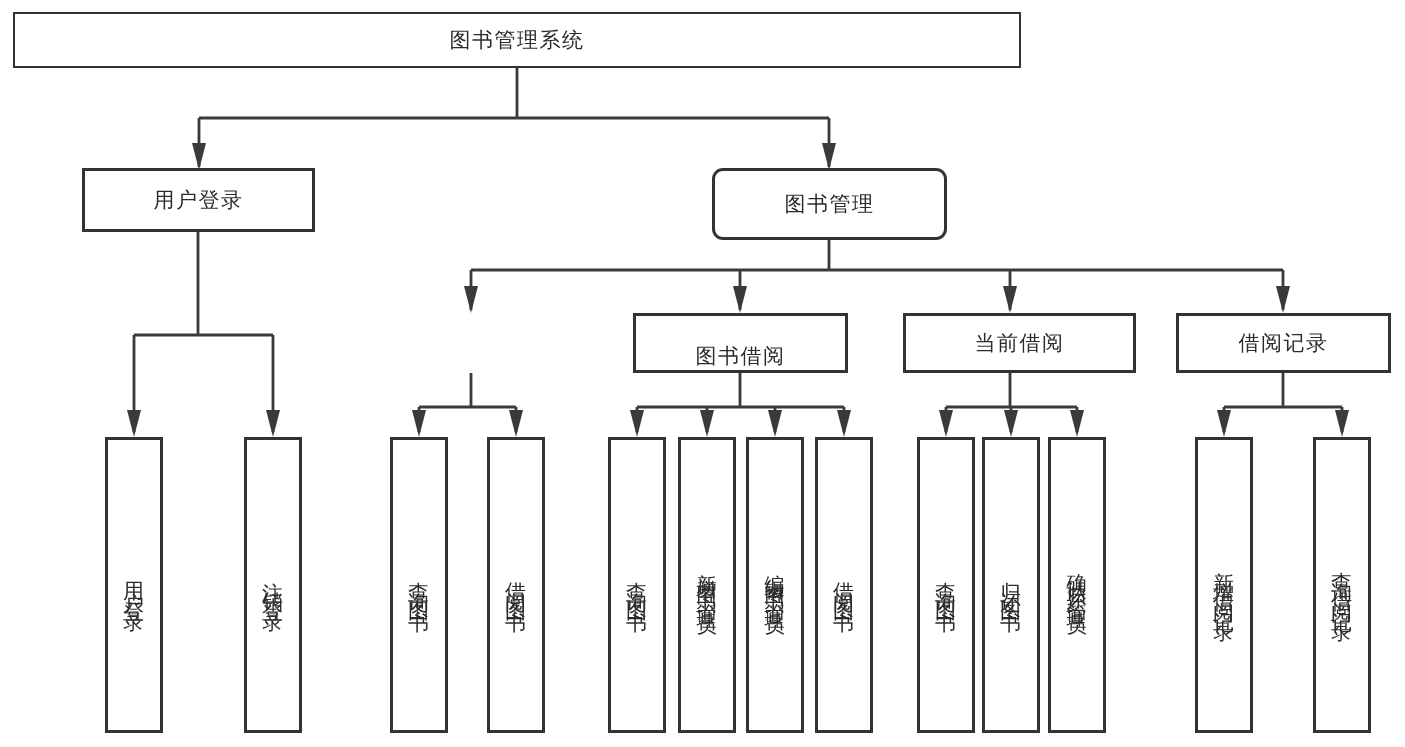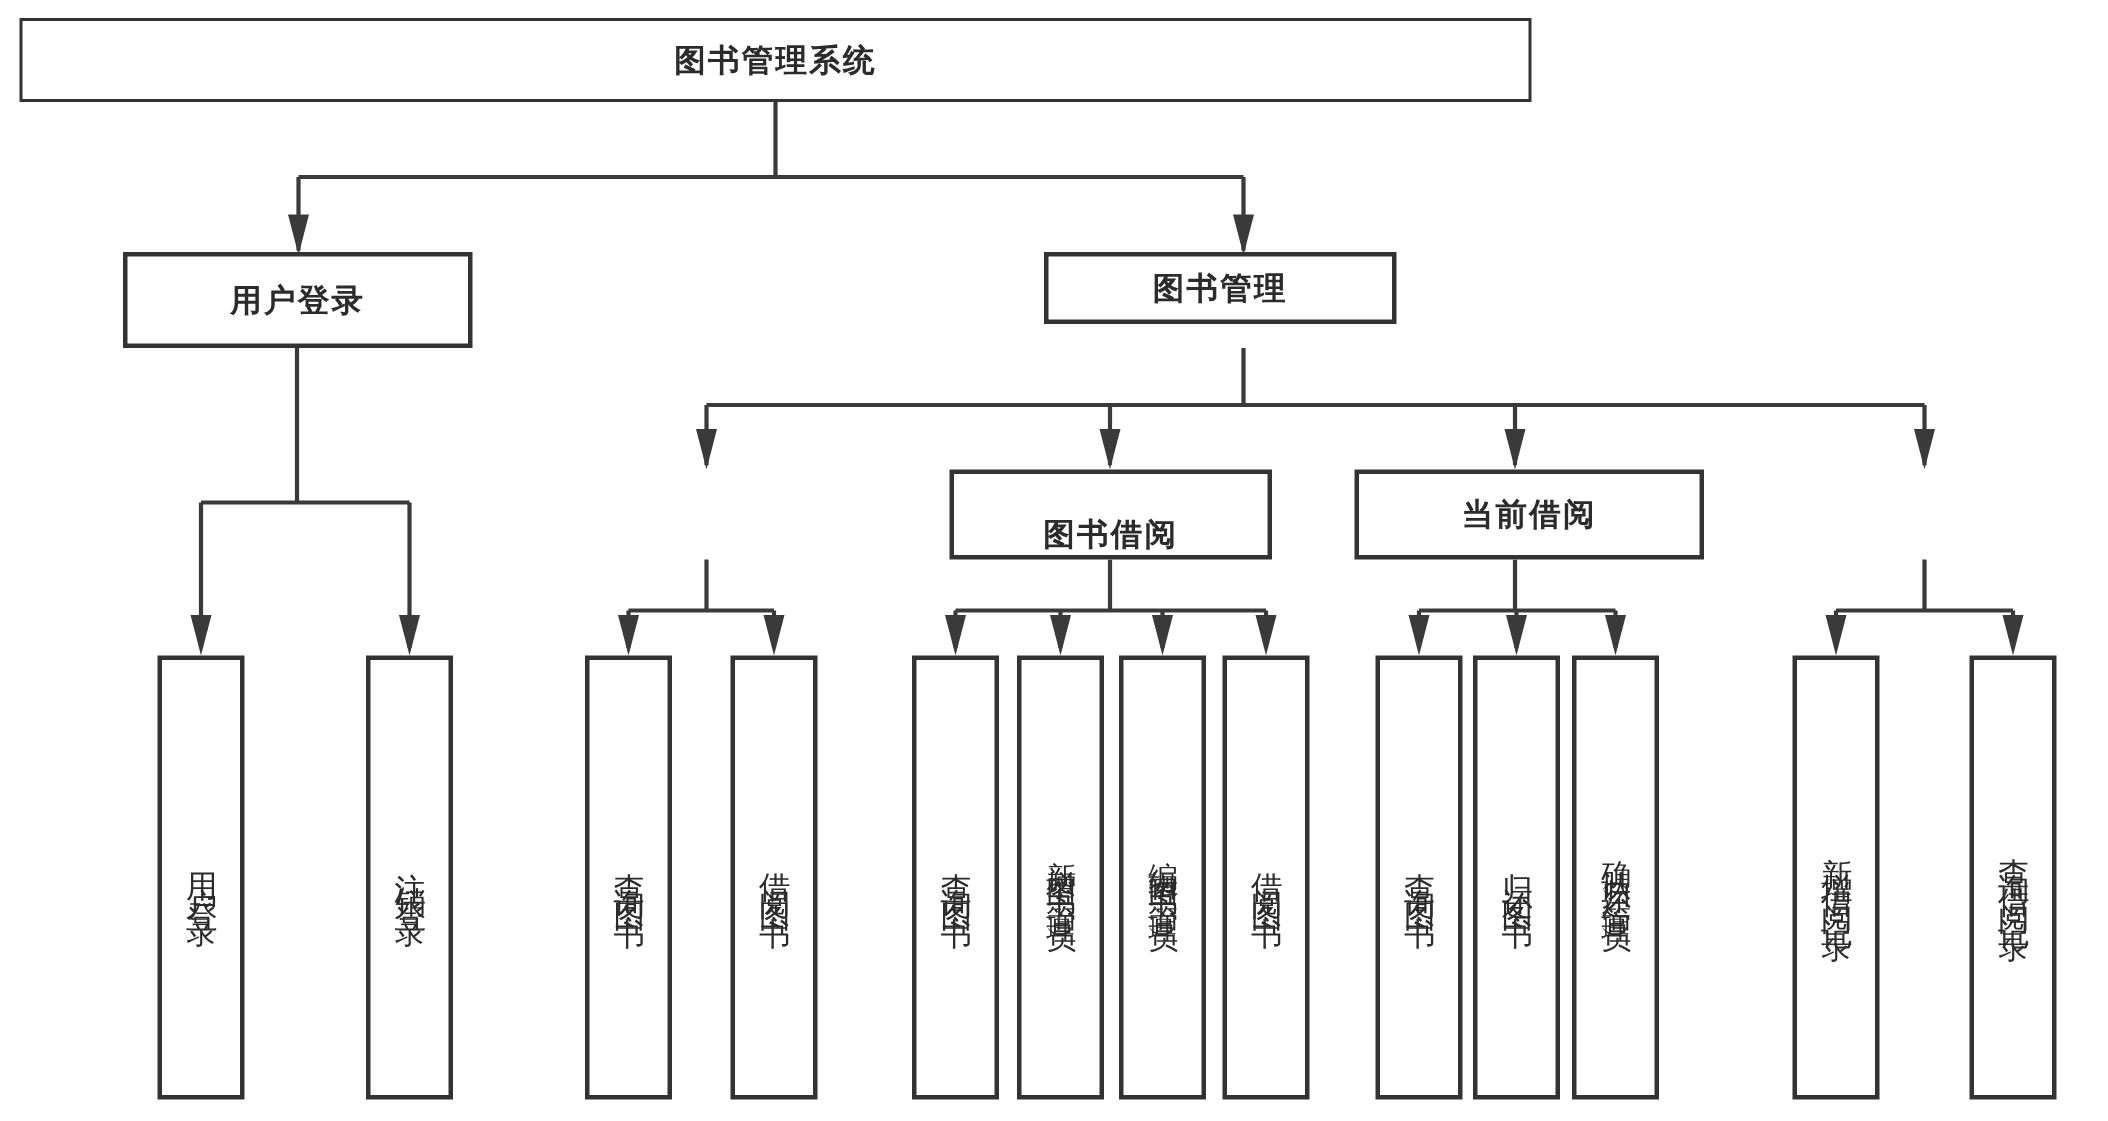--- a/index.html
+++ b/index.html
@@ -38,21 +38,20 @@
     align-items: center;
     justify-content: center;
     z-index: 2;
     color: var(--text, #2b2b2b);
   }
   .root-box { border-width: 2px; }
   .h-label {
     font-size: 21px;
     letter-spacing: 1.5px;
     white-space: nowrap;
-    font-weight: bold;
   }
   .leaf { border-width: 3px; }
   .vtext {
     writing-mode: vertical-rl;
     font-size: 21px;
     letter-spacing: 10px;
     line-height: 1;
     white-space: nowrap;
   }
   .vtext.tight {
@@ -111,29 +110,32 @@
     <polygon class="arrow" points="1335,410 1349,410 1342,437"></polygon>
   </svg>
 
   <div class="box root-box" style="left:13px; top:12px; width:1008px; height:56px;">
     <span class="h-label">图书管理系统</span>
   </div>
 
   <div class="box" style="left:82px; top:168px; width:233px; height:64px;">
     <span class="h-label">用户登录</span>
   </div>
-  <div class="box" style="left:696px; top:168px; width:235px; height:48px;">
+  <div class="box" style="left:712px; top:168px; width:235px; height:72px;border-radius:11px;">
     <span class="h-label">图书管理</span>
   </div>
 
   <div class="box" style="left:633px; top:313px; width:215px; height:60px;align-items:flex-end;">
     <span class="h-label">图书借阅</span>
   </div>
   <div class="box" style="left:903px; top:313px; width:233px; height:60px;">
     <span class="h-label">当前借阅</span>
+  </div>
+  <div class="box" style="left:1176px; top:313px; width:215px; height:60px;">
+    <span class="h-label">借阅记录</span>
   </div>
 
   <div class="box leaf" style="left:105px; top:437px; width:58px; height:296px;">
     <span class="vtext">用户登录</span>
   </div>
   <div class="box leaf" style="left:244px; top:437px; width:58px; height:296px;">
     <span class="vtext">注销登录</span>
   </div>
 
   <div class="box leaf" style="left:390px; top:437px; width:58px; height:296px;">

